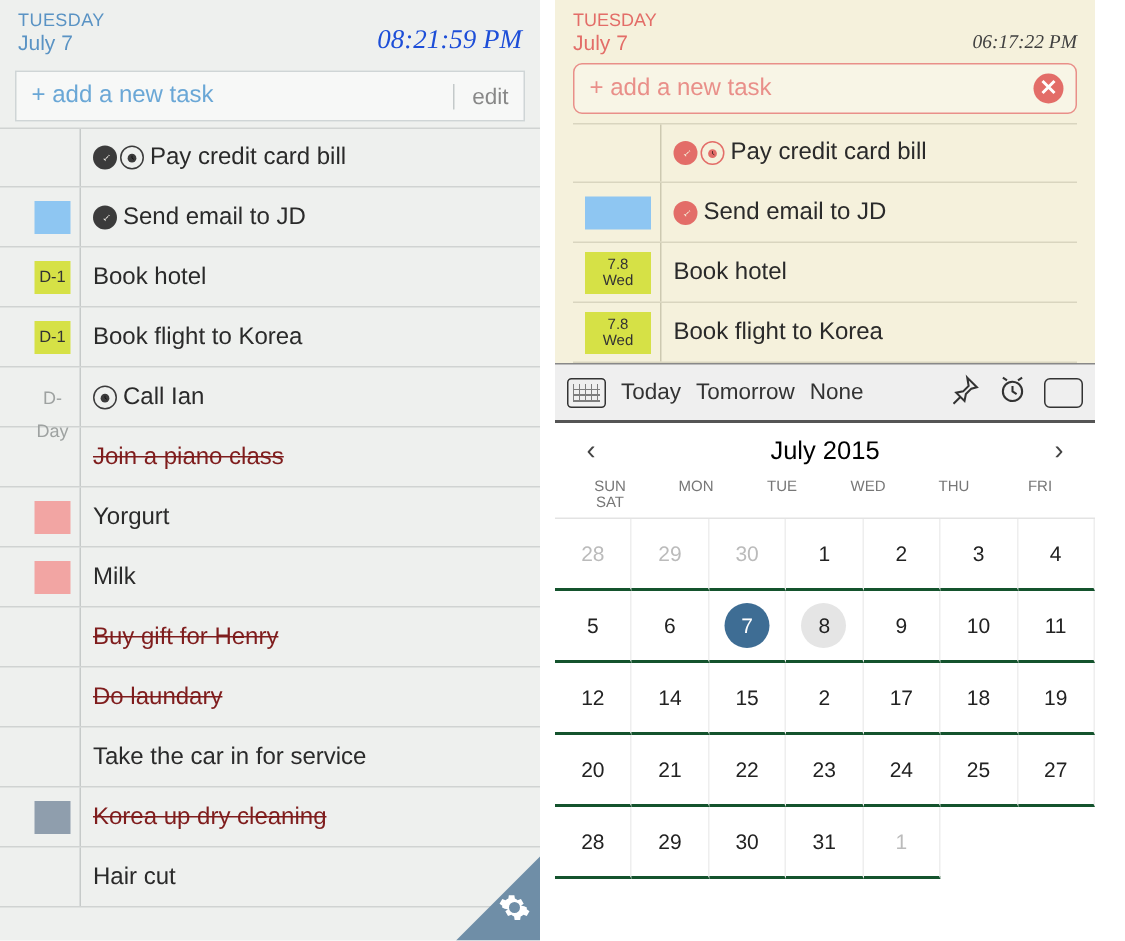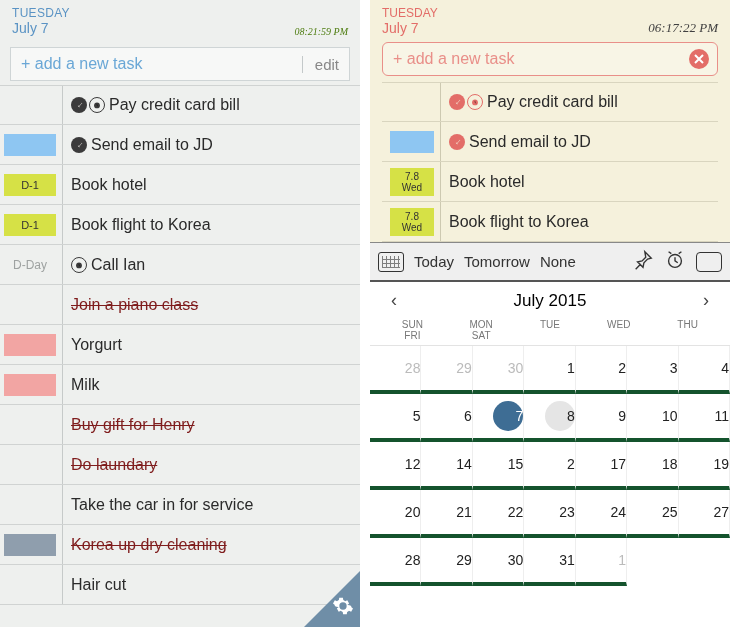--- a/index.html
+++ b/index.html
@@ -30,22 +30,22 @@
     color: #5a93c4;
     font-size: 12px;
     font-weight: 500;
     letter-spacing: 0.3px;
   }
   .pl-date {
     color: #5a93c4;
     font-size: 14px;
   }
   .pl-time {
-    color: #4d7c0f;
-    font-size: 10px;
+    color: #1d4ed8;
+    font-size: 18px;
     font-style: italic;
     font-family: Georgia, serif;
   }
   .pl-input-row {
     margin: 6px 10px 4px 10px;
     border: 1px solid #cfd5d6;
     background: rgba(255,255,255,0.5);
     height: 34px;
     display: flex;
     align-items: center;
@@ -65,23 +65,23 @@
   .pl-list { }
   .pl-row {
     display: flex;
     align-items: center;
     height: 40px;
     border-bottom: 1px solid #d0d3d2;
     position: relative;
   }
   .pl-row:first-child { border-top: 1px solid #d0d3d2; }
   .pl-tag {
-    width: 52px;
+    width: 24px;
     height: 22px;
-    margin-left: 4px;
+    margin-left: 23px;
     font-size: 11px;
     line-height: 22px;
     text-align: center;
     color: #555;
   }
   .pl-tag.blue { background: #8ec6f2; }
   .pl-tag.yellow { background: #d6e146; font-weight: 500; color:#333; }
   .pl-tag.gray { background: transparent; color:#9ea2a1; font-size:12px; }
   .pl-tag.pink { background: #f2a5a3; }
   .pl-tag.slate { background: #8f9ead; }
@@ -263,34 +263,34 @@
 
   
   .pr-cal { flex:1; display:flex; flex-direction:column; }
   .cal-head {
     display:flex; align-items:center; justify-content:space-between;
     padding: 8px 14px;
   }
   .cal-title { font-size:17px; font-weight:400; }
   .cal-nav { font-size:18px; color:#444; width:20px; text-align:center; }
   .cal-dow {
-    display:grid; grid-template-columns:repeat(5,1fr);
+    display:grid; grid-template-columns:repeat(6,1fr);
     font-size:10px; color:#777; padding: 0 8px 4px 8px;
     text-align:center;
   }
   .cal-grid {
     display:grid;
     grid-template-columns:repeat(7,1fr);
     grid-auto-rows: 48px;
     border-top:1px solid #e3e3e3;
   }
   .cal-cell {
     border-right:1px solid #eee;
-    border-bottom:4px solid #14532d;
-    display:flex; align-items:center; justify-content:flex-end;
+    border-bottom:2px solid #14532d;
+    display:flex; align-items:center; justify-content:center;
     font-size:14px; color:#222;
     position:relative;
   }
   .cal-cell.dim { color:#bbb; }
   .cal-cell.sel {
     color:#fff;
   }
   .cal-cell.sel::before {
     content:""; position:absolute; width:30px; height:30px; border-radius:50%;
     background:#3e6d94;

